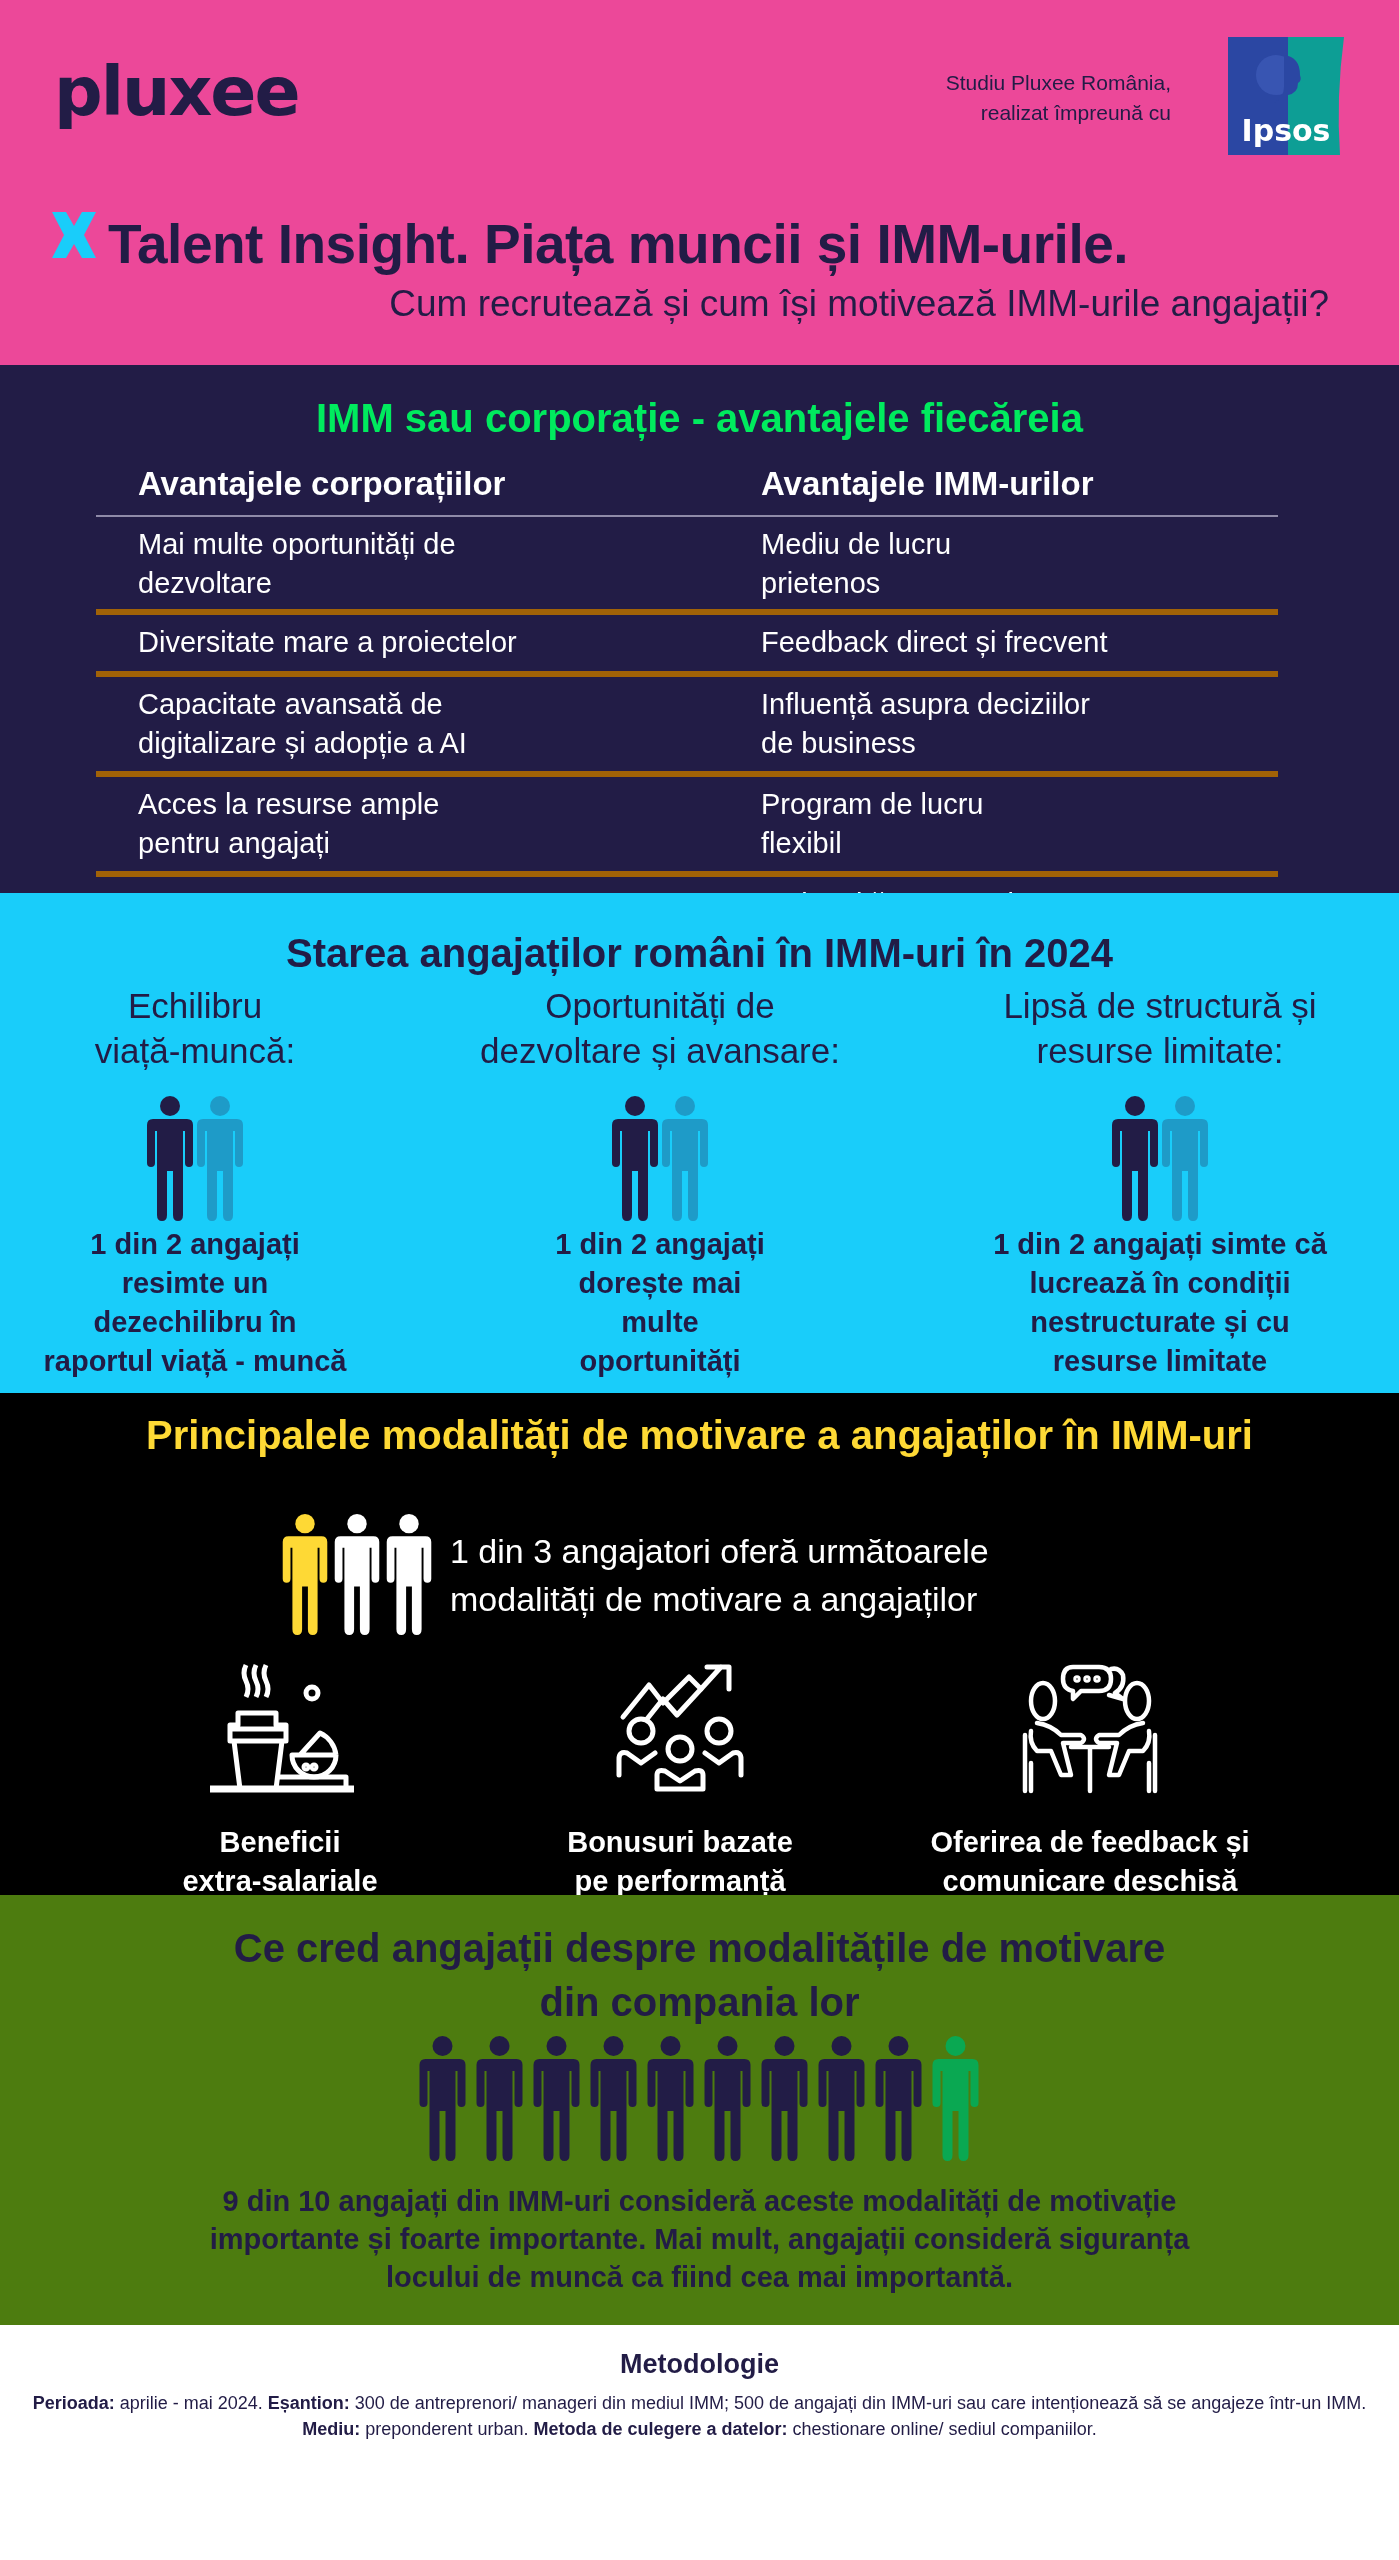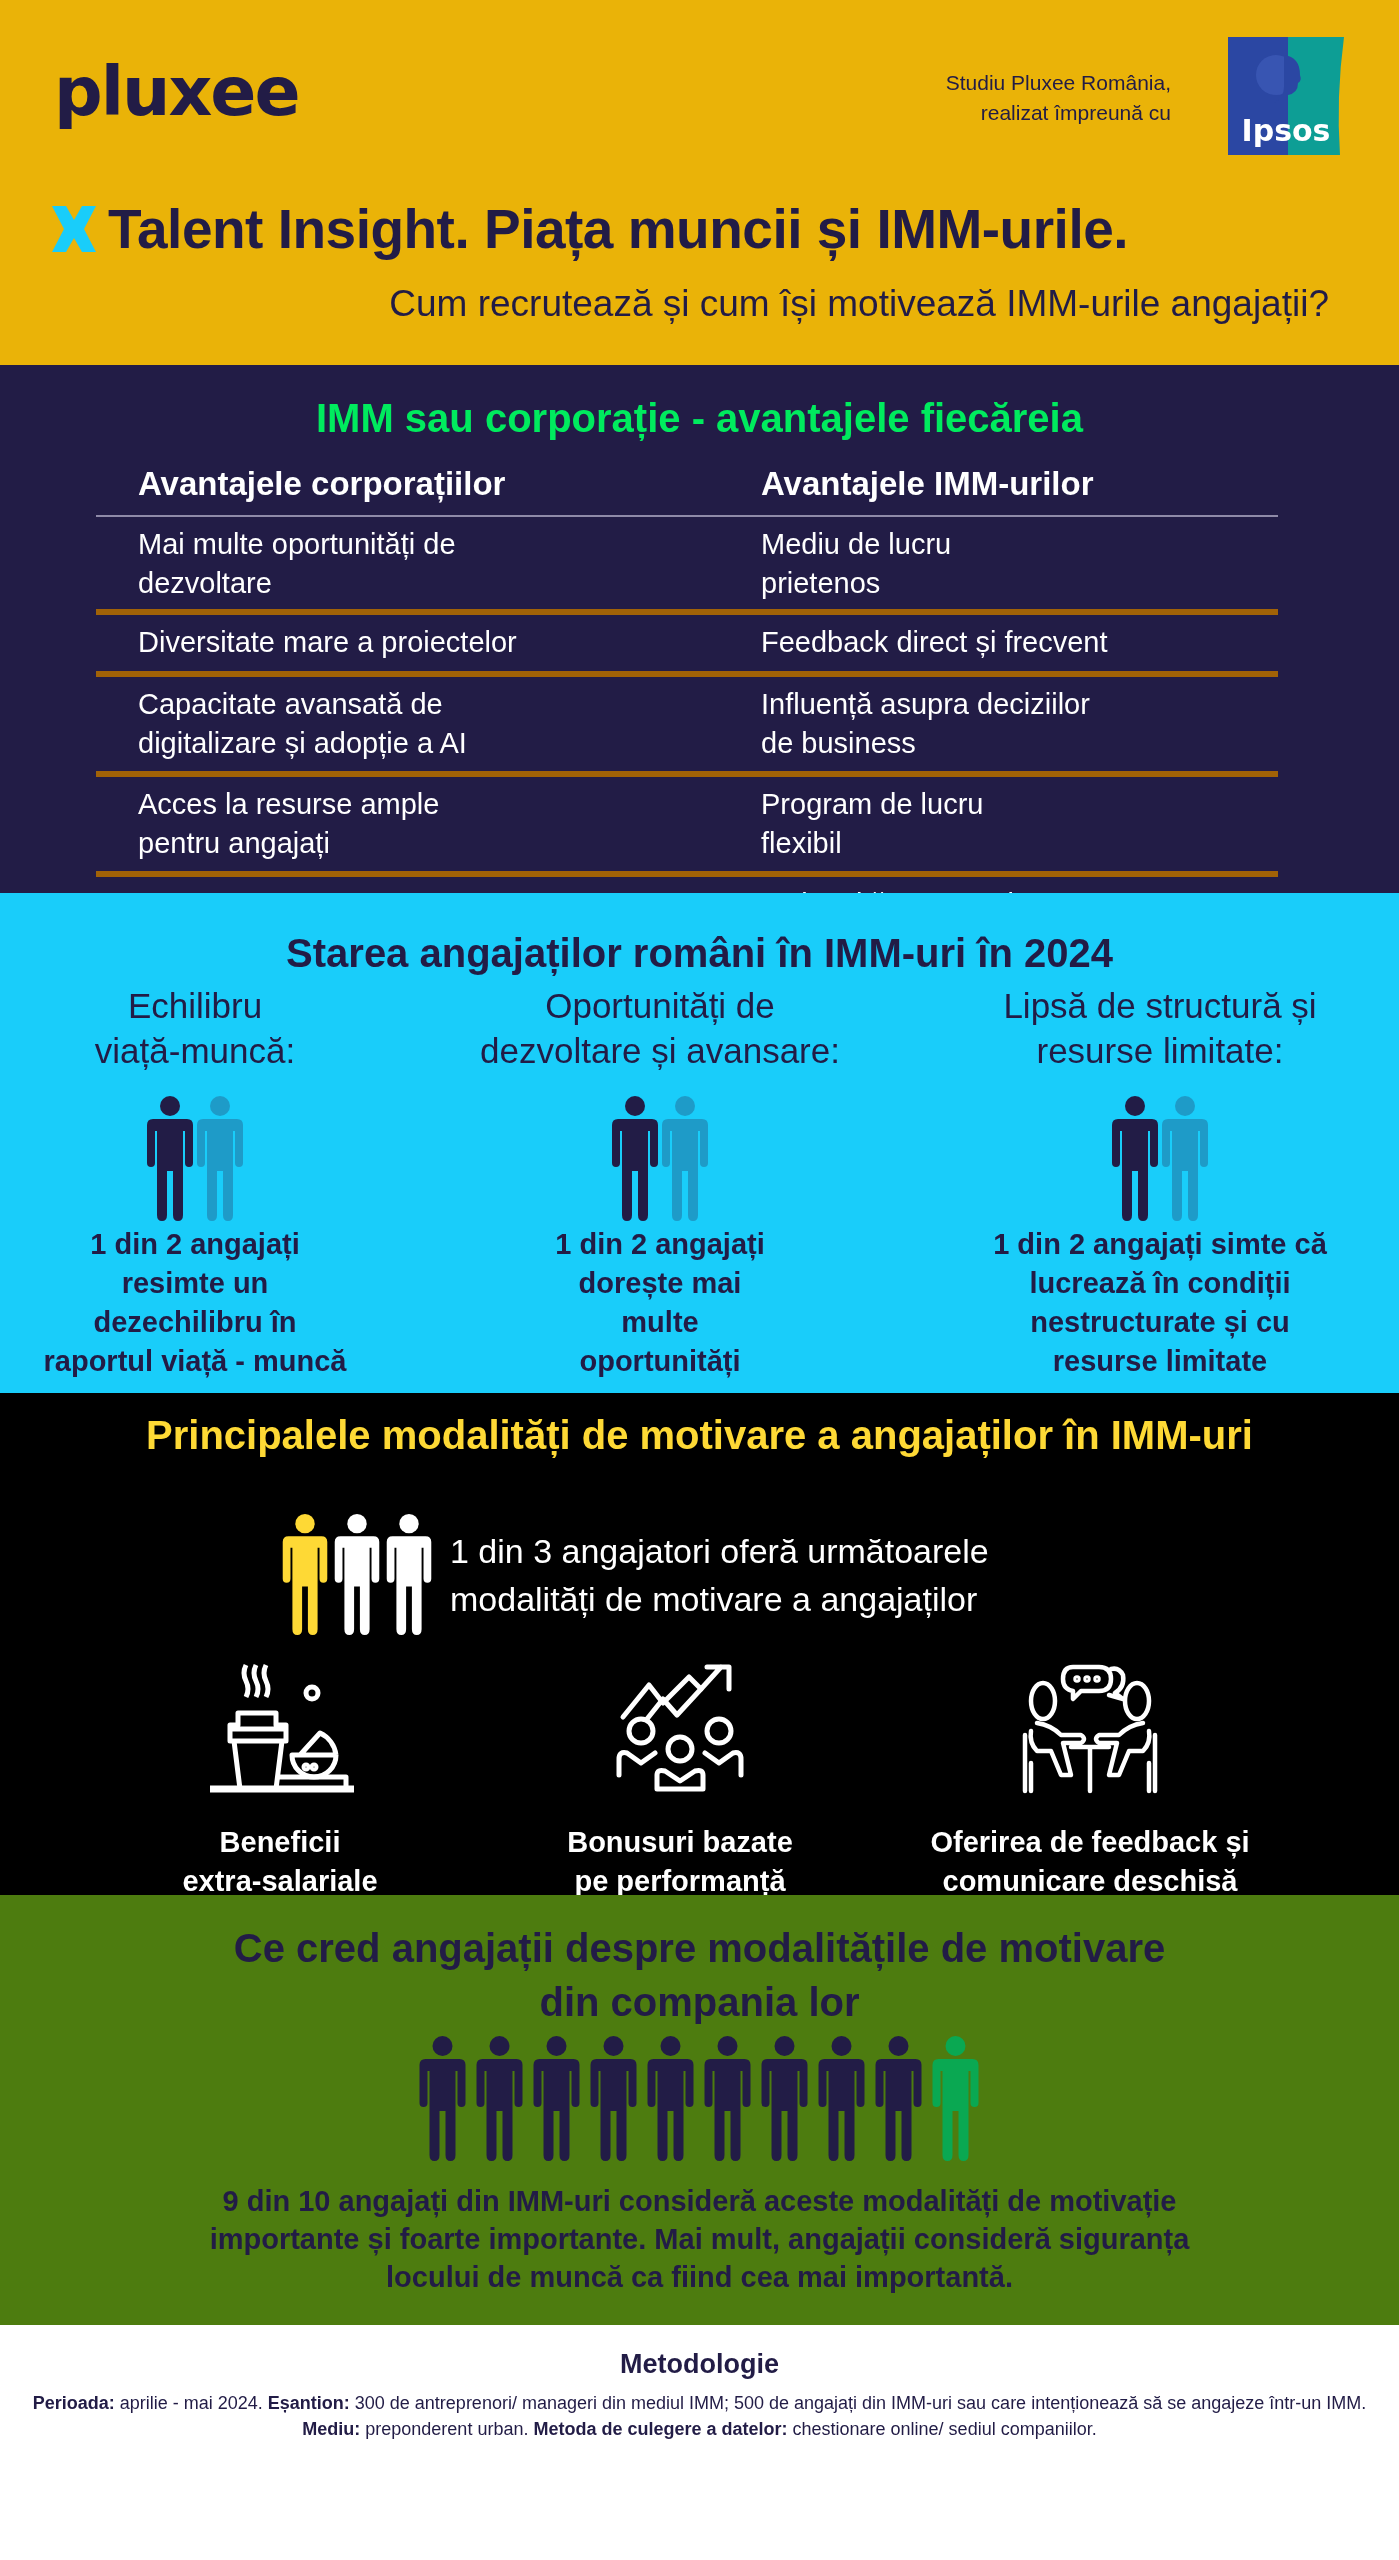--- a/index.html
+++ b/index.html
@@ -1,25 +1,25 @@
 <!DOCTYPE html>
 <html><head>
 <meta charset="utf-8">
 <style>
   * { box-sizing: border-box; margin: 0; padding: 0; }
   html, body { width: 1399px; background: #ffffff; }
   body { font-family: "Liberation Sans", "DejaVu Sans", sans-serif; color: #221c46; }
 
   
-  .header { position: relative; height: 365px; background: #eab308; }
+  .header { position: relative; height: 365px; background: #ec4899; }
   .logo-pluxee { position: absolute; left: 54px; top: 52px; font-size: 68px; font-weight: 700; letter-spacing: -2px; color: #221c46; font-family: "DejaVu Sans", sans-serif; }
   .partner { position: absolute; right: 228px; top: 68px; text-align: right; font-size: 21px; line-height: 30px; color: #221c46; }
   .ipsos { position: absolute; left: 1228px; top: 37px; width: 116px; height: 118px; overflow: hidden; }
   .ipsos svg { display: block; }
-  .title-row { position: absolute; left: 52px; top: 197px; display: flex; align-items: center; }
+  .title-row { position: absolute; left: 52px; top: 212px; display: flex; }
   .x-mark { width: 44px; height: 46px; margin-right: 12px; }
   .main-title { font-size: 55px; font-weight: 700; color: #221c46; letter-spacing: -0.5px; }
   .subtitle { position: absolute; right: 70px; top: 283px; font-size: 37px; font-weight: 400; color: #221c46; }
 
   
   .sec1 { background: #221c46; height: 528px; padding-top: 17px; position: relative; }
   .sec-title { text-align: center; font-size: 40px; font-weight: 700; }
   .sec1 .sec-title { color: #00eb5e; margin-top: 14px; }
   .adv-table { position: absolute; left: 96px; top: 100px; width: 1182px; }
   .adv-head { display: flex; height: 52px; border-bottom: 2px solid #8f8aa8; }

